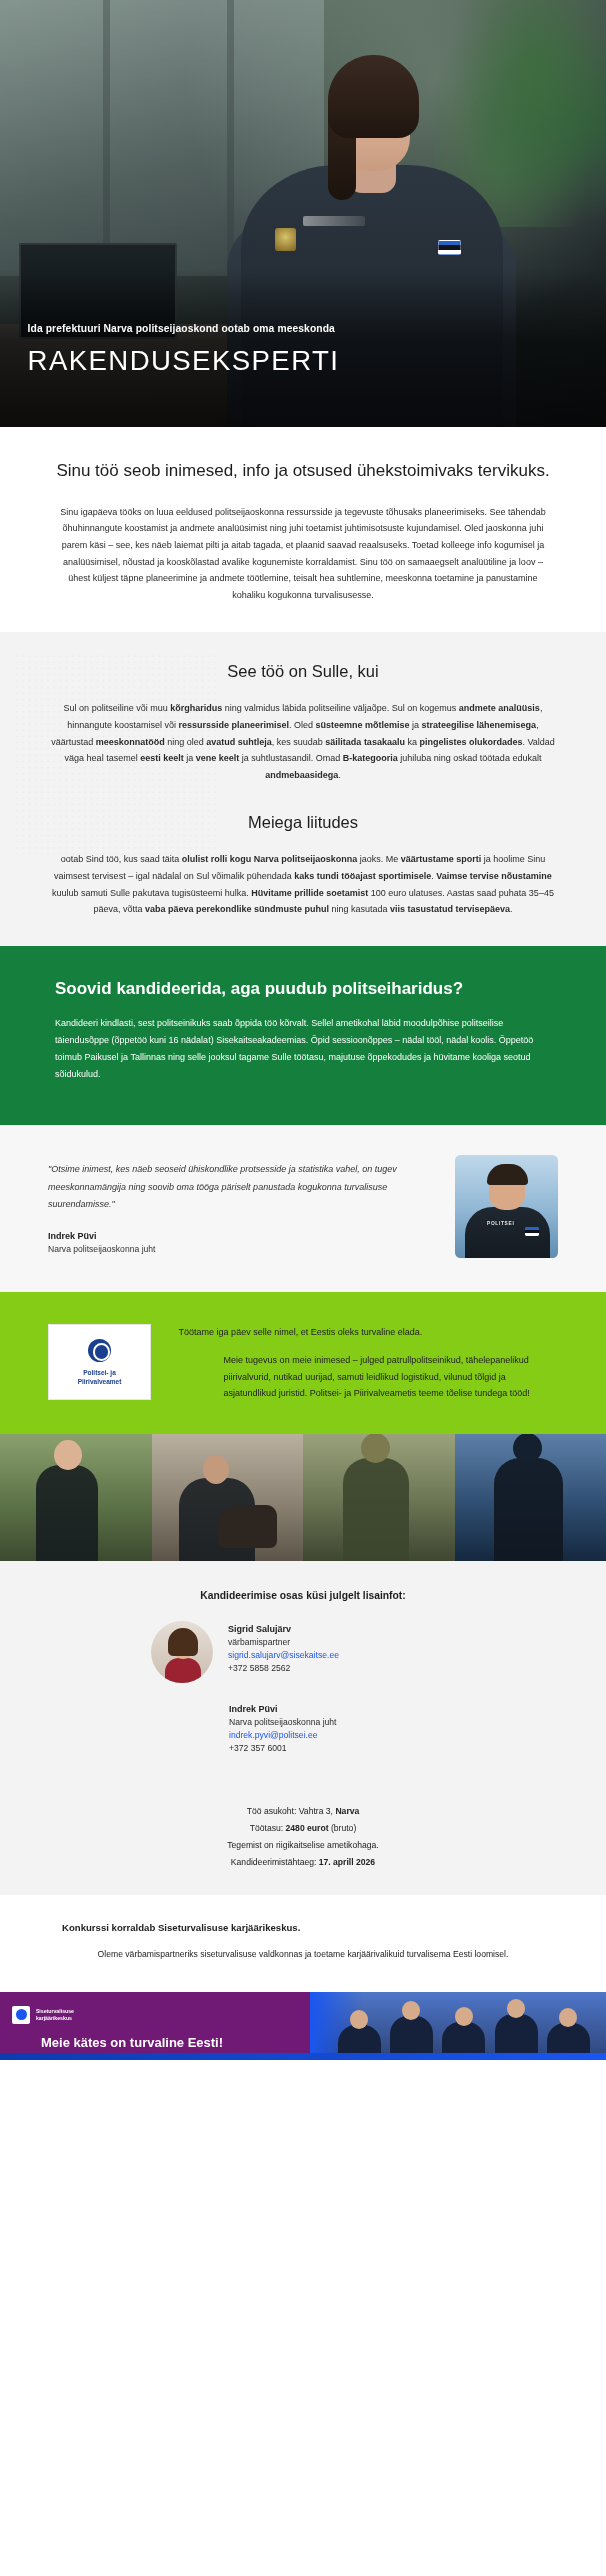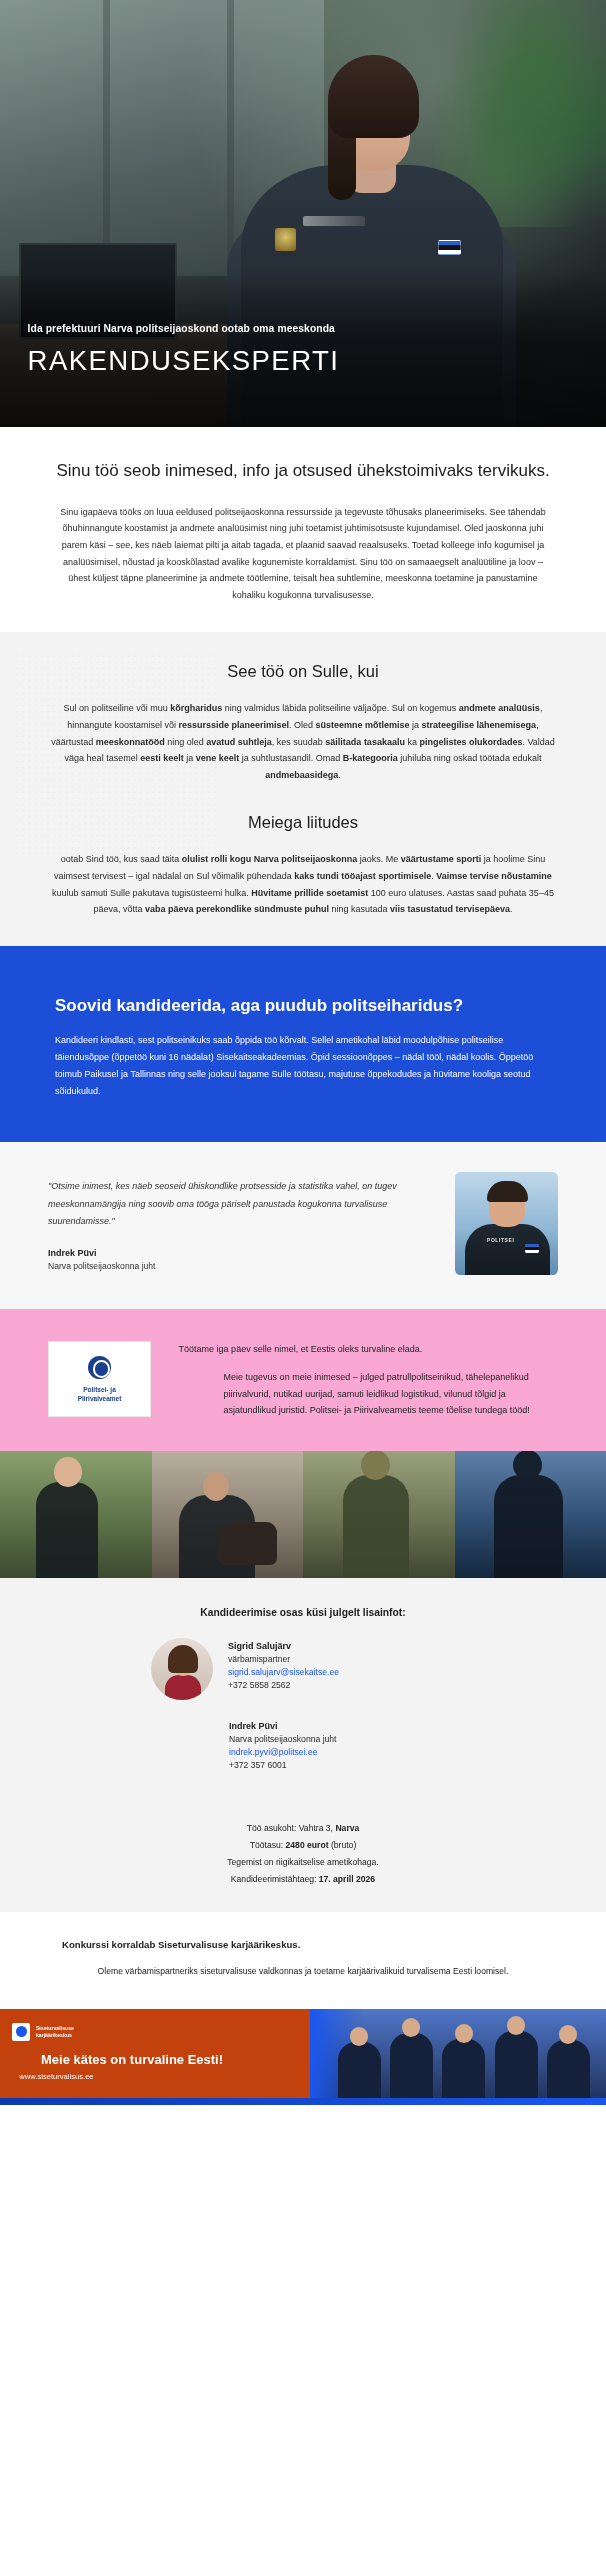--- a/index.html
+++ b/index.html
@@ -135,21 +135,21 @@
   .sec-grey:before {
     content:""; position:absolute; left: 13.8px; top: 20.7px; width: 207px; height: 207px;
     background: radial-gradient(circle at 50% 50%, rgba(0,0,0,0.045) 0 0.7px, rgba(0,0,0,0) 1px);
     background-size: 6.2px 6.2px;
     opacity:.9; pointer-events:none;
   }
   .sec-grey > * { position: relative; z-index: 1; }
 
   
   .sec-blue {
-    background: #1d4ed8; color:#ffffff; padding: 36px 55px 32px;
+    background: #15803d; color:#ffffff; padding: 19px 55px 32px;
   }
   .sec-blue h2 { color:#ffffff; font-size: 17px; margin-bottom: 16.5px; }
   .sec-blue p { color:#ffffff; font-size: 9px; line-height: 1.9; }
 
   
   .quote-wrap {
     background:#f7f7f7; padding: 30px 48px 34px;
     display:flex; gap: 27.6px; align-items: flex-start;
   }
   .quote-left { flex: 1; padding-top: 6.9px; }
@@ -181,21 +181,21 @@
     background: linear-gradient(180deg,#2a62c4 0 33%, #101018 33% 66%, #fff 66% 100%);
     border-radius:1.4px;
   }
   .qp-txt {
     position:absolute; left: 32px; top: 66px; font-size: 4.8px; letter-spacing:0.7px;
     color:#e8e8e8; font-weight:700;
   }
 
   
   .logo-wrap {
-    background:#f9a8d4; padding: 32px 48px 32px; display:flex; gap: 27.6px; align-items: flex-start;
+    background:#84cc16; padding: 32px 48px 32px; display:flex; gap: 27.6px; align-items: flex-start;
   }
   .logo-box {
     width: 103px; height: 76px; flex: none; background:#ffffff;
     border: 0.7px solid #e6e6e6; display:flex; flex-direction:column;
     align-items:center; justify-content:center; gap: 5.5px;
   }
   .logo-mark {
     width: 23.4px; height: 23.4px; border-radius: 50%;
     background: #1b3f8f; position: relative;
   }
@@ -254,21 +254,21 @@
   .facts p { font-size: 8.6px; line-height: 2.0; margin: 0; }
   .facts b { font-weight:700; }
 
   
   .foot-note { background:#ffffff; padding: 27.6px 62px 30px; }
   .foot-note h4 { text-align:left; font-size: 9.6px; font-weight:700; margin: 0 0 12.4px 0; }
   .foot-note p { text-align:center; font-size: 8.6px; line-height: 1.9; margin: 0; }
 
   
   .footer {
-    position: relative; height: 96px; background: #c2410c; overflow:hidden;
+    position: relative; height: 68px; background: #701a75; overflow:hidden;
   }
   .footer-photo {
     position:absolute; right: 0; top: 0; width: 296px; height: 96px;
     background: linear-gradient(90deg, rgba(26,86,240,1) 0%, rgba(26,86,240,0) 18%),
                 linear-gradient(180deg, #4f76c8 0%, #1e2f57 100%);
   }
   .f-fig { position:absolute; bottom:0; background:#15203a; border-radius: 18px 18px 0 0; }
   .f-head { position:absolute; border-radius:50%; background:#d6ab8c; }
   .footer-logo {
     position:absolute; left: 12.4px; top: 13.8px; display:flex; align-items:center; gap: 5.5px;

